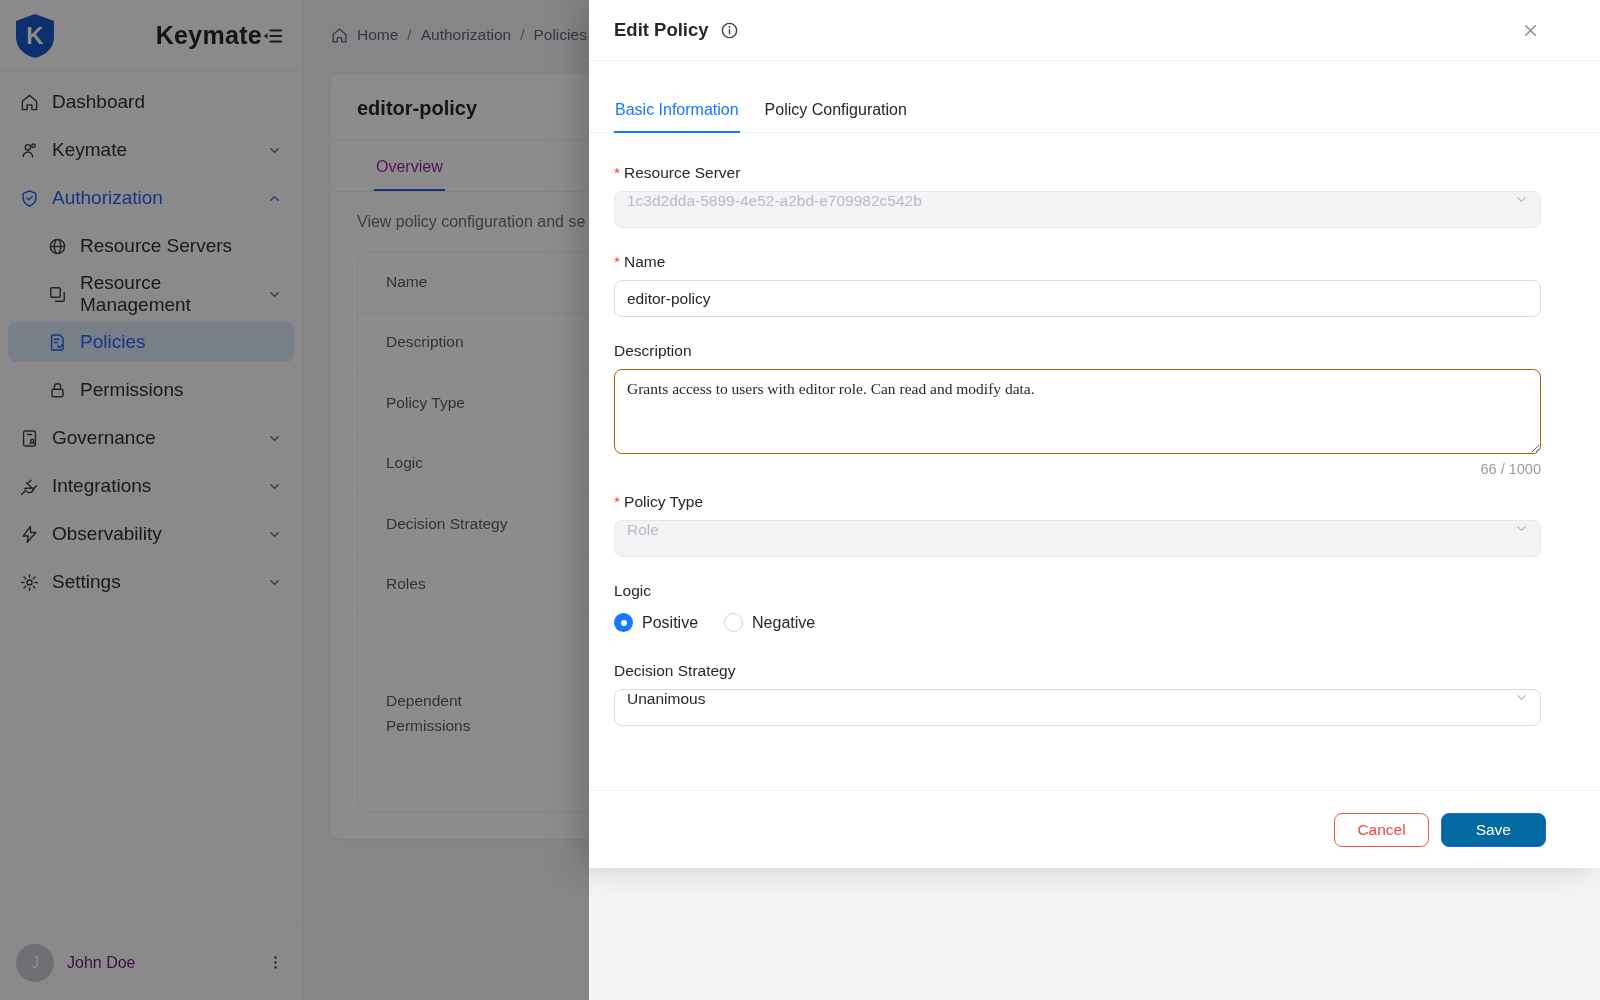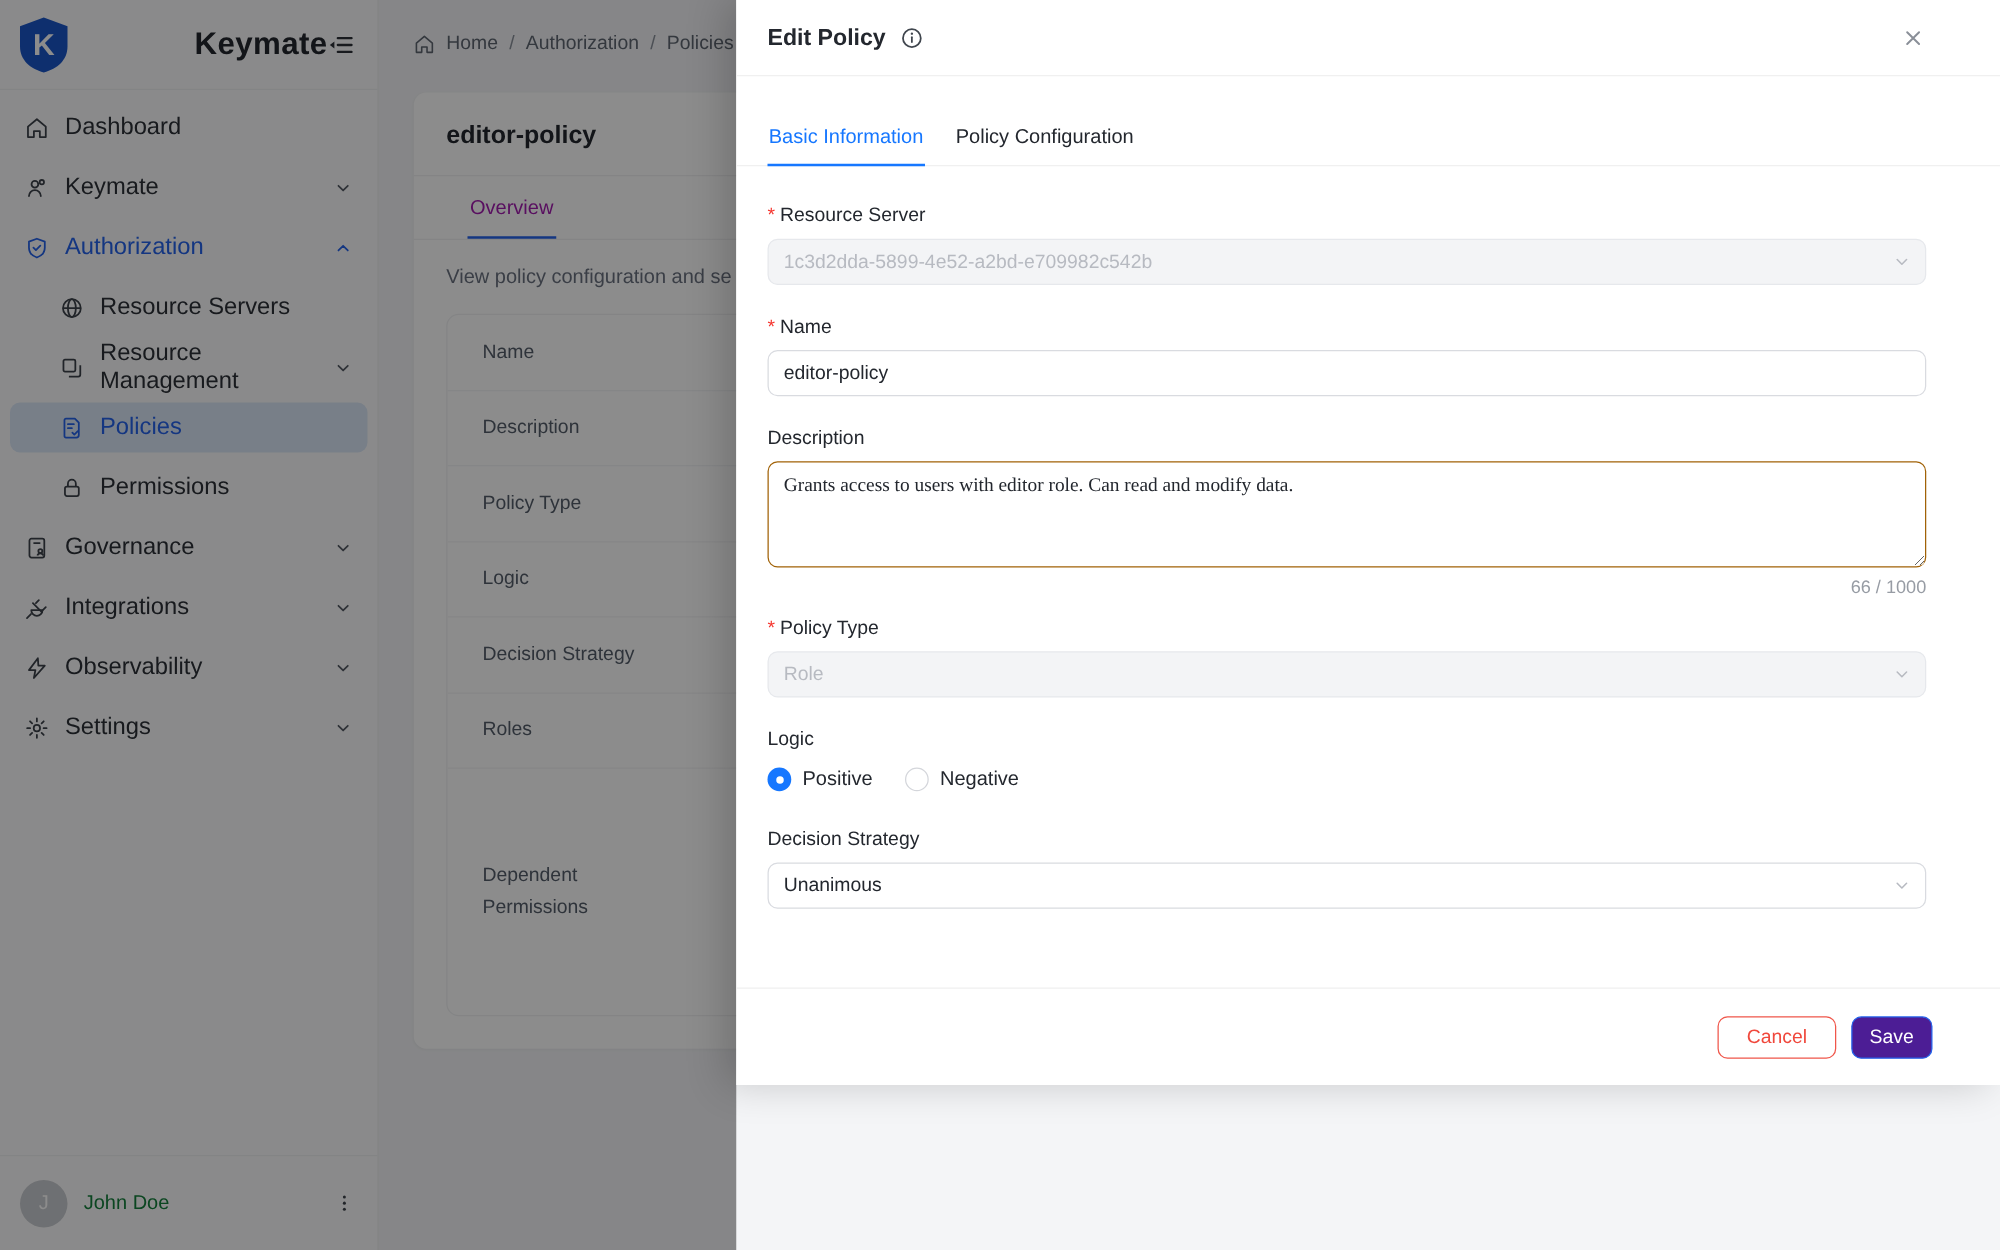--- a/index.html
+++ b/index.html
@@ -23,21 +23,21 @@
   .nav-item .chev { margin-left:auto; color:#565c66; display:flex; }
   .nav-item.sub { padding-left:40px; }
   .nav-item.expanded, .nav-item.expanded .nicon, .nav-item.expanded .chev { color:#2563eb; }
   .nav-item.active { background:#dbe7f8; color:#2563eb; }
   .nav-item.active .nicon { color:#2563eb; }
 
   .sidebar-footer { flex:0 0 76px; border-top:1px solid #eef0f2; display:flex; align-items:center;
                     padding:0 18px 0 16px; gap:13px; }
   .avatar { width:38px; height:38px; border-radius:50%; background:#c9ccd1; color:#fff; font-size:16px;
             display:flex; align-items:center; justify-content:center; }
-  .user-name { font-size:16px; color:#15803d; }
+  .user-name { font-size:16px; color:#701a75; }
   .kebab { margin-left:auto; color:#3d434b; cursor:pointer; display:flex; }
 
   
   .main { position:absolute; left:303px; top:0; width:1297px; height:1000px; background:#f4f5f7; z-index:1; }
   .breadcrumb { padding:26px 0 0 28px; display:flex; align-items:center; gap:9px; color:#5f6672;
                 font-size:15.5px; white-space:nowrap; }
   .breadcrumb .crumb { cursor:pointer; }
   .bc-sep { color:#8a909b; }
   .content-card { margin:30px 0 0 28px; width:1244px; background:#ffffff; border-radius:10px;
                   box-shadow:0 1px 2px rgba(16,24,40,.04); overflow:hidden; }
@@ -68,21 +68,21 @@
   .drawer-tabs { flex:0 0 auto; margin-top:29px; padding:0 25px; border-bottom:1px solid #f0f0f0;
                  display:flex; gap:24px; }
   .dtab { padding:11px 1px 12px; font-size:16px; color:#23272e; cursor:pointer; }
   .dtab.active { color:#1677ff; font-weight:500; border-bottom:2.5px solid #1677ff; margin-bottom:-1px; }
 
   .drawer-body { flex:1; padding:31px 59px 0 25px; overflow:hidden; }
   .field { margin-bottom:25px; }
   .field-label { display:flex; align-items:center; gap:4px; font-size:15.5px; color:#23272e; margin-bottom:9px; }
   .req { color:#f5362f; font-size:15.5px; }
   .control { position:relative; height:37px; border:1px solid #d9dbe0; border-radius:8px; background:#fff;
-             display:flex; align-items:center; padding:0 12px; font-size:15.5px; color:#23272e; }
+             display:flex; padding:0 12px; font-size:15.5px; color:#23272e; }
   .control.disabled { background:#f3f4f6; border-color:#e6e8ec; color:#b7bac1; cursor:not-allowed; }
   .control .sel-chevron { position:absolute; right:11px; color:#b7bac1; display:flex; }
   .text-input { width:100%; height:37px; border:1px solid #d9dbe0; border-radius:8px; padding:0 12px;
                 font-size:15.5px; color:#23272e; font-family:"Liberation Sans", sans-serif; outline:none; }
   textarea.desc { width:100%; height:85px; border:1px solid #a16207; border-radius:8px; padding:8px 12px;
                   font-size:15.5px; color:#23272e; font-family:Liberation Serif, serif; resize:vertical;
                   outline:none; line-height:1.45; }
   .counter { text-align:right; color:#979ca4; font-size:14.5px; margin-top:3px; }
   .desc-field { margin-bottom:16px; }
 
@@ -91,21 +91,21 @@
   .radio-dot { width:19px; height:19px; border-radius:50%; border:1.5px solid #d4d6db; background:#fff; }
   .radio-dot.on { border:none; background:#1677ff; position:relative; }
   .radio-dot.on::after { content:""; position:absolute; left:6.5px; top:6.5px; width:6px; height:6px;
                          border-radius:50%; background:#fff; }
 
   .drawer-footer { flex:0 0 78px; border-top:1px solid #f0f0f0; display:flex; align-items:center;
                    justify-content:flex-end; gap:12px; padding:0 54px 0 24px; }
   .btn { height:34px; border-radius:8px; font-size:15.5px; font-family:"Liberation Sans", sans-serif;
          cursor:pointer; display:flex; align-items:center; justify-content:center; }
   .btn-cancel { background:#fff; border:1px solid #f0564a; color:#f0483c; padding:0 22px; }
-  .btn-save { background:#4c1d95; border:1px solid #2563eb; color:#fff; padding:0 14px; }
+  .btn-save { background:#0369a1; border:1px solid #2563eb; color:#fff; padding:0 34px; }
 </style>
 </head>
 <body>
 
 <div class="app">
 
   <div class="sidebar">
     <div class="sidebar-header">
       <svg class="logo" viewBox="0 0 42 46">
         <path d="M21 1 L40 8 V24 C40 35 32 42 21 45 C10 42 2 35 2 24 V8 Z" fill="#1a56c9"></path>

